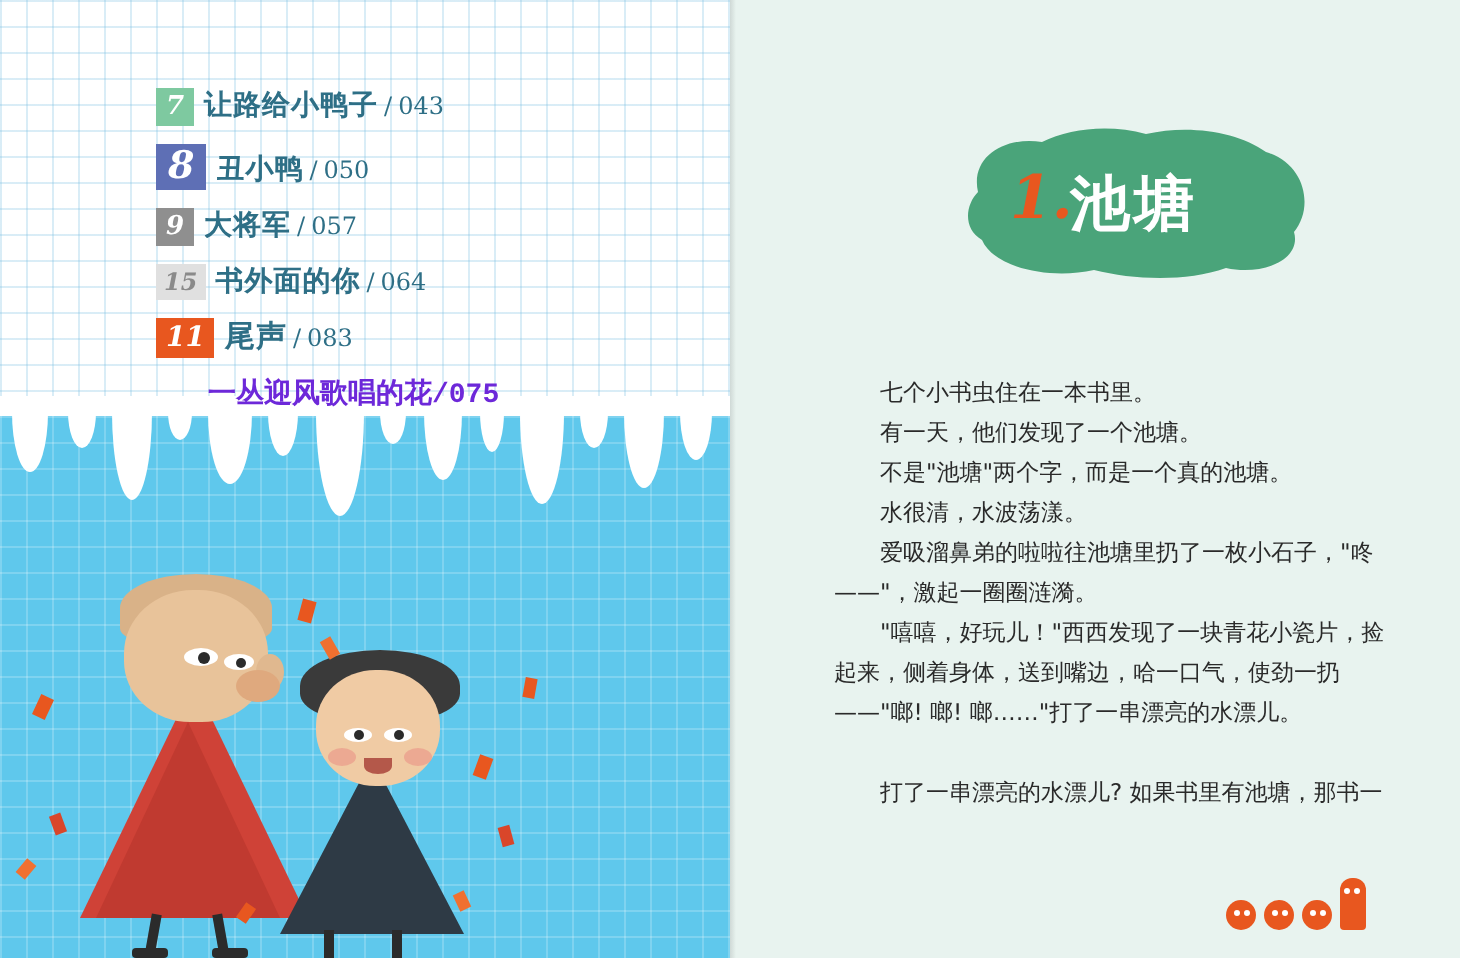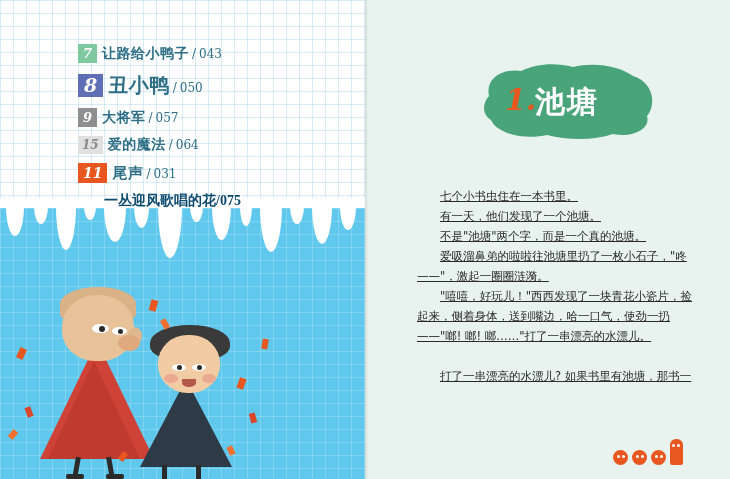--- a/index.html
+++ b/index.html
@@ -29,25 +29,25 @@
   .toc-row{display:flex;align-items:baseline;margin-bottom:9px;}
   .num{display:inline-block;text-align:center;color:#fff;font-weight:bold;font-style:italic;
        font-family:"DejaVu Serif","Liberation Serif",serif;line-height:1;}
   .n7{background:#7ec9a0;font-size:13px;padding:3px 5px;}
   .n8{background:#5e6fb5;font-size:19px;padding:2px 6px;}
   .n9{background:#8f8f8f;font-size:13px;padding:3px 5px;}
   .n10{background:#e0e0e0;color:#8a8a8a;font-size:12px;padding:3px 4px;}
   .n11{background:#e8571f;font-size:14px;padding:3px 5px;text-align:center;}
   .ttl{margin-left:5px;color:#2e6f86;font-size:14px;font-family:Liberation Sans, sans-serif;
        font-weight:bold;letter-spacing:0.5px;}
-  .t8{font-size:20px;}
+  .t8{font-size:14px;}
   .t11{font-size:15px;}
   .pg{color:#2e6f86;font-size:12px;margin-left:3px;font-family:"DejaVu Serif","Liberation Serif",serif;}
-  .toc-sub{margin-left:26px;margin-top:6px;color:#0c4a6e;font-size:14px;
-           font-family:Liberation Serif, serif;font-weight:bold;}
+  .toc-sub{margin-left:26px;margin-top:6px;color:#6d28d9;font-size:14px;
+           font-family:Liberation Mono, monospace;font-weight:bold;}
 
   
   .illus{position:absolute;left:0;bottom:0;width:365px;height:215px;}
   .shape{position:absolute;}
   .fig-red{left:40px;bottom:20px;width:0;height:0;
     border-left:57px solid transparent;border-right:57px solid transparent;border-bottom:118px solid #cf4237;}
   .fig-red-in{left:48px;bottom:20px;width:0;height:0;
     border-left:46px solid transparent;border-right:46px solid transparent;border-bottom:98px solid #c03a30;}
   .head1{left:62px;bottom:118px;width:72px;height:66px;background:#e8c39a;border-radius:48% 48% 46% 46%;}
   .hair1{left:60px;bottom:158px;width:76px;height:34px;background:#d9b288;border-radius:50% 50% 20% 20%;}
@@ -95,21 +95,21 @@
   .blob{position:absolute;left:112px;top:62px;width:182px;height:78px;}
   .blob svg{display:block;}
   .chapter-no{position:absolute;left:140px;top:82px;color:#e8571f;font-size:30px;font-weight:bold;
     font-family:"DejaVu Serif","Liberation Serif",serif;font-style:italic;}
   .chapter-title{position:absolute;left:170px;top:82px;color:#ffffff;font-size:30px;font-weight:bold;
     font-family:"DejaVu Serif","Liberation Serif",serif;letter-spacing:2px;}
 
   .body-text{position:absolute;left:52px;top:186px;width:280px;color:#2a2a2a;font-size:11.5px;
     line-height:20px;font-family:"DejaVu Sans","Liberation Sans",sans-serif;}
   .body-text p{margin:0 0 0 0;}
-  .ind{text-indent:23px;text-decoration:underline;}
+  .ind{text-indent:23px;}
   .gap{height:20px;}
 
   .footer-icons{position:absolute;left:248px;bottom:14px;display:flex;align-items:flex-end;gap:4px;}
   .worm{width:15px;height:15px;border-radius:50%;position:relative;}
   .worm::after{content:"";position:absolute;left:4px;top:5px;width:3px;height:3px;background:#fff;border-radius:50%;
                box-shadow:5px 0 0 #fff;}
   .w1{background:#e8571f;}
   .w2{background:#e8571f;}
   .w3{background:#e8571f;}
   .bookworm{width:13px;height:26px;background:#e8571f;border-radius:6px 6px 2px 2px;position:relative;}
@@ -159,29 +159,29 @@
         <span class="pg">050</span>
       </div>
       <div class="toc-row">
         <span class="num n9">9</span>
         <span class="ttl">大将军</span>
         <span class="pg">/</span>
         <span class="pg">057</span>
       </div>
       <div class="toc-row">
         <span class="num n10">15</span>
-        <span class="ttl">爱的魔法</span>
+        <span class="ttl">书外面的你</span>
         <span class="pg">/</span>
         <span class="pg">064</span>
       </div>
       <div class="toc-row">
         <span class="num n11">11</span>
         <span class="ttl t11">尾声</span>
         <span class="pg">/</span>
-        <span class="pg">031</span>
+        <span class="pg">083</span>
       </div>
       <div class="toc-sub">一丛迎风歌唱的花/075</div>
     </div>
 
     <div class="illus">
       <div class="shape fig-red"></div>
       <div class="shape fig-red-in"></div>
       <div class="shape hair1"></div>
       <div class="shape head1"></div>
       <div class="shape ear1"></div>
@@ -231,20 +231,21 @@
                  C48,78 20,72 14,58 C4,52 6,40 12,34 Z" fill="#4aa47a"></path>
       </svg>
     </div>
     <div class="chapter-no">1.</div>
     <div class="chapter-title">池塘</div>
 
     <div class="body-text">
       <p class="ind">七个小书虫住在一本书里。</p>
       <p class="ind">有一天，他们发现了一个池塘。</p>
       <p class="ind">不是"池塘"两个字，而是一个真的池塘。</p>
+      <p class="ind">水很清，水波荡漾。</p>
       <p class="ind">爱吸溜鼻弟的啦啦往池塘里扔了一枚小石子，"咚——"，激起一圈圈涟漪。</p>
       <p class="ind">"嘻嘻，好玩儿！"西西发现了一块青花小瓷片，捡起来，侧着身体，送到嘴边，哈一口气，使劲一扔——"啷! 啷! 啷……"打了一串漂亮的水漂儿。</p>
       <div class="gap"></div>
       <p class="ind">打了一串漂亮的水漂儿? 如果书里有池塘，那书一</p>
     </div>
 
     <div class="footer-icons">
       <div class="worm w1"></div>
       <div class="worm w2"></div>
       <div class="worm w3"></div>

